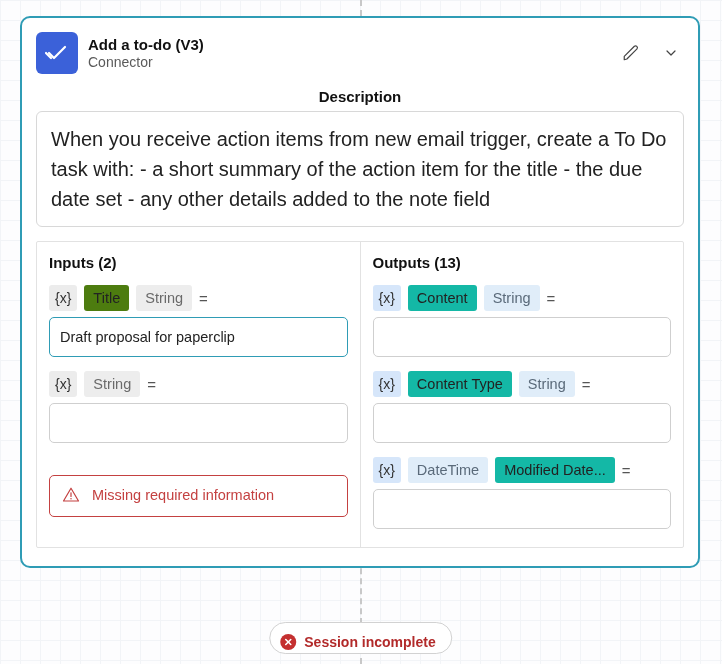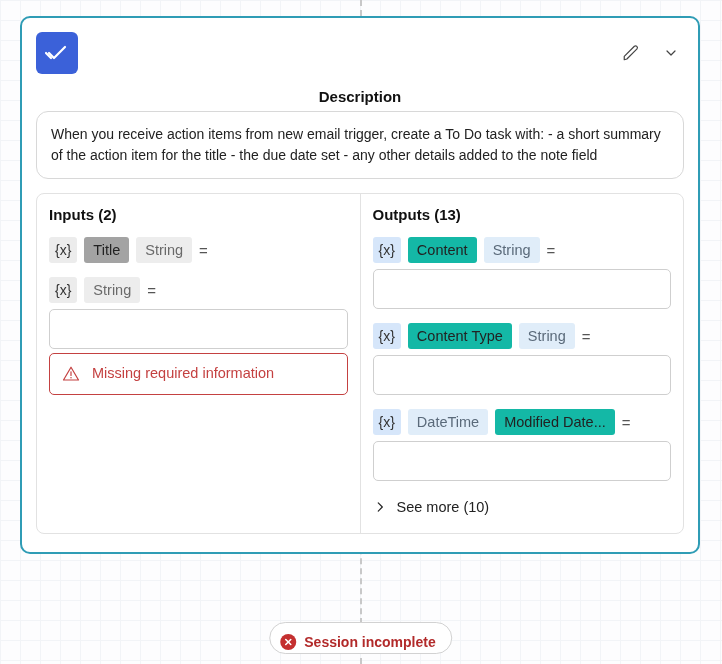--- a/index.html
+++ b/index.html
@@ -79,30 +79,30 @@
   .section-label {
     font-weight: 600;
     font-size: 15px;
     color: #111;
     margin-top: 14px;
     margin-bottom: 6px;
     text-align: center;
   }
   .description-box {
     border: 1px solid #d8d8d8;
-    border-radius: 12px;
+    border-radius: 6px;
     padding: 12px 14px;
-    font-size: 14px;
+    font-size: 20px;
     color: #222;
     line-height: 1.5;
   }
   .io-row {
     display: flex;
     border: 1px solid #e2e2e2;
-    border-radius: 8px;
+    border-radius: 2px;
     margin-top: 14px;
     overflow: hidden;
   }
   .io-col {
     flex: 1;
     padding: 12px 12px 18px 12px;
   }
   .io-col.inputs {
     border-right: 1px solid #e2e2e2;
   }
@@ -133,21 +133,21 @@
   .varbadge.gray { background: #ececec; color: #333; }
   .varbadge.blue { background: #d6e6fa; color: #333; }
   .chip {
     display: inline-flex;
     align-items: center;
     height: 26px;
     padding: 0 9px;
     font-size: 14.5px;
     border-radius: 3px;
   }
-  .chip.gray-name { background: #a3a3a3; color: #222; }
+  .chip.gray-name { background: #4d7c0f; color: #222; }
   .chip.gray-type { background: #ededed; color: #6a6a6a; }
   .chip.blue-name { background: #14b8a6; color: #222; }
   .chip.blue-type { background: #e0edf9; color: #5a6a7a; }
   .eq { color: #555; font-size: 15px; }
   .value-input {
     width: 100%;
     height: 40px;
     border: 1px solid #cfcfcf;
     border-radius: 5px;
     padding: 0 10px;
@@ -156,23 +156,22 @@
     font-family: inherit;
   }
   .value-input.active {
     border: 1.5px solid #2f9cb5;
   }
   .error-box {
     border: 1px solid #c44141;
     border-radius: 5px;
     padding: 10px 12px;
     display: flex;
-    align-items: center;
     gap: 12px;
-    margin-top: 4px;
+    margin-top: 32px;
     color: #c44141;
     font-size: 14.5px;
     line-height: 1.35;
   }
   .see-more {
     display: flex;
     align-items: center;
     gap: 10px;
     margin-top: 18px;
     font-size: 14.5px;
@@ -214,20 +213,24 @@
 
 <div class="card">
 
   <div class="header">
     <div class="app-icon">
       <svg width="24" height="24" viewBox="0 0 24 24" fill="none">
         <path d="M4 12 L9 17 L20 6" stroke="white" stroke-width="2.2" stroke-linecap="round" stroke-linejoin="round"></path>
         <path d="M1 12 L6 17" stroke="white" stroke-width="2.2" stroke-linecap="round" stroke-linejoin="round"></path>
       </svg>
     </div>
+    <div class="title-block">
+      <div class="title">Add a to-do (V3)</div>
+      <div class="subtitle">Connector</div>
+    </div>
     <div class="header-actions">
       <div class="icon-btn">
         <svg width="18" height="18" viewBox="0 0 24 24" fill="none">
           <path d="M3 21 L6.5 20 L20 6.5 a2.5 2.5 0 0 0 -3.5 -3.5 L3 16.5 Z" stroke="#444" stroke-width="1.6" stroke-linejoin="round"></path>
         </svg>
       </div>
       <div class="icon-btn">
         <svg width="16" height="16" viewBox="0 0 24 24" fill="none">
           <path d="M6 9 L12 15 L18 9" stroke="#444" stroke-width="1.8" stroke-linecap="round" stroke-linejoin="round"></path>
         </svg>
@@ -243,20 +246,21 @@
     <div class="io-col inputs">
       <div class="io-heading">Inputs (2)</div>
 
       
       <div class="field-header">
         <span class="varbadge gray">{x}</span>
         <span class="chip gray-name">Title</span>
         <span class="chip gray-type">String</span>
         <span class="eq">=</span>
       </div>
+      <input class="value-input active" value="Draft proposal for paperclip" style="">
 
       
       <div class="field-header">
         <span class="varbadge gray">{x}</span>
         <span class="chip gray-type">String</span>
         <span class="eq">=</span>
       </div>
       <input class="value-input" value="" style="">
 
       <div class="error-box">
@@ -292,26 +296,20 @@
 
       
       <div class="field-header">
         <span class="varbadge blue">{x}</span>
         <span class="chip blue-type">DateTime</span>
         <span class="chip blue-name">Modified Date...</span>
         <span class="eq">=</span>
       </div>
       <input class="value-input" value="" style="">
 
-      <div class="see-more">
-        <svg width="14" height="14" viewBox="0 0 24 24" fill="none">
-          <path d="M9 5 L16 12 L9 19" stroke="#222" stroke-width="2" stroke-linecap="round" stroke-linejoin="round"></path>
-        </svg>
-        <span>See more (10)</span>
-      </div>
     </div>
 
   </div>
 </div>
 
 <div class="session-pill">
   <span class="dot">
     <svg width="10" height="10" viewBox="0 0 10 10">
       <line x1="2.5" y1="2.5" x2="7.5" y2="7.5" stroke="white" stroke-width="1.6" stroke-linecap="round"></line>
       <line x1="7.5" y1="2.5" x2="2.5" y2="7.5" stroke="white" stroke-width="1.6" stroke-linecap="round"></line>

